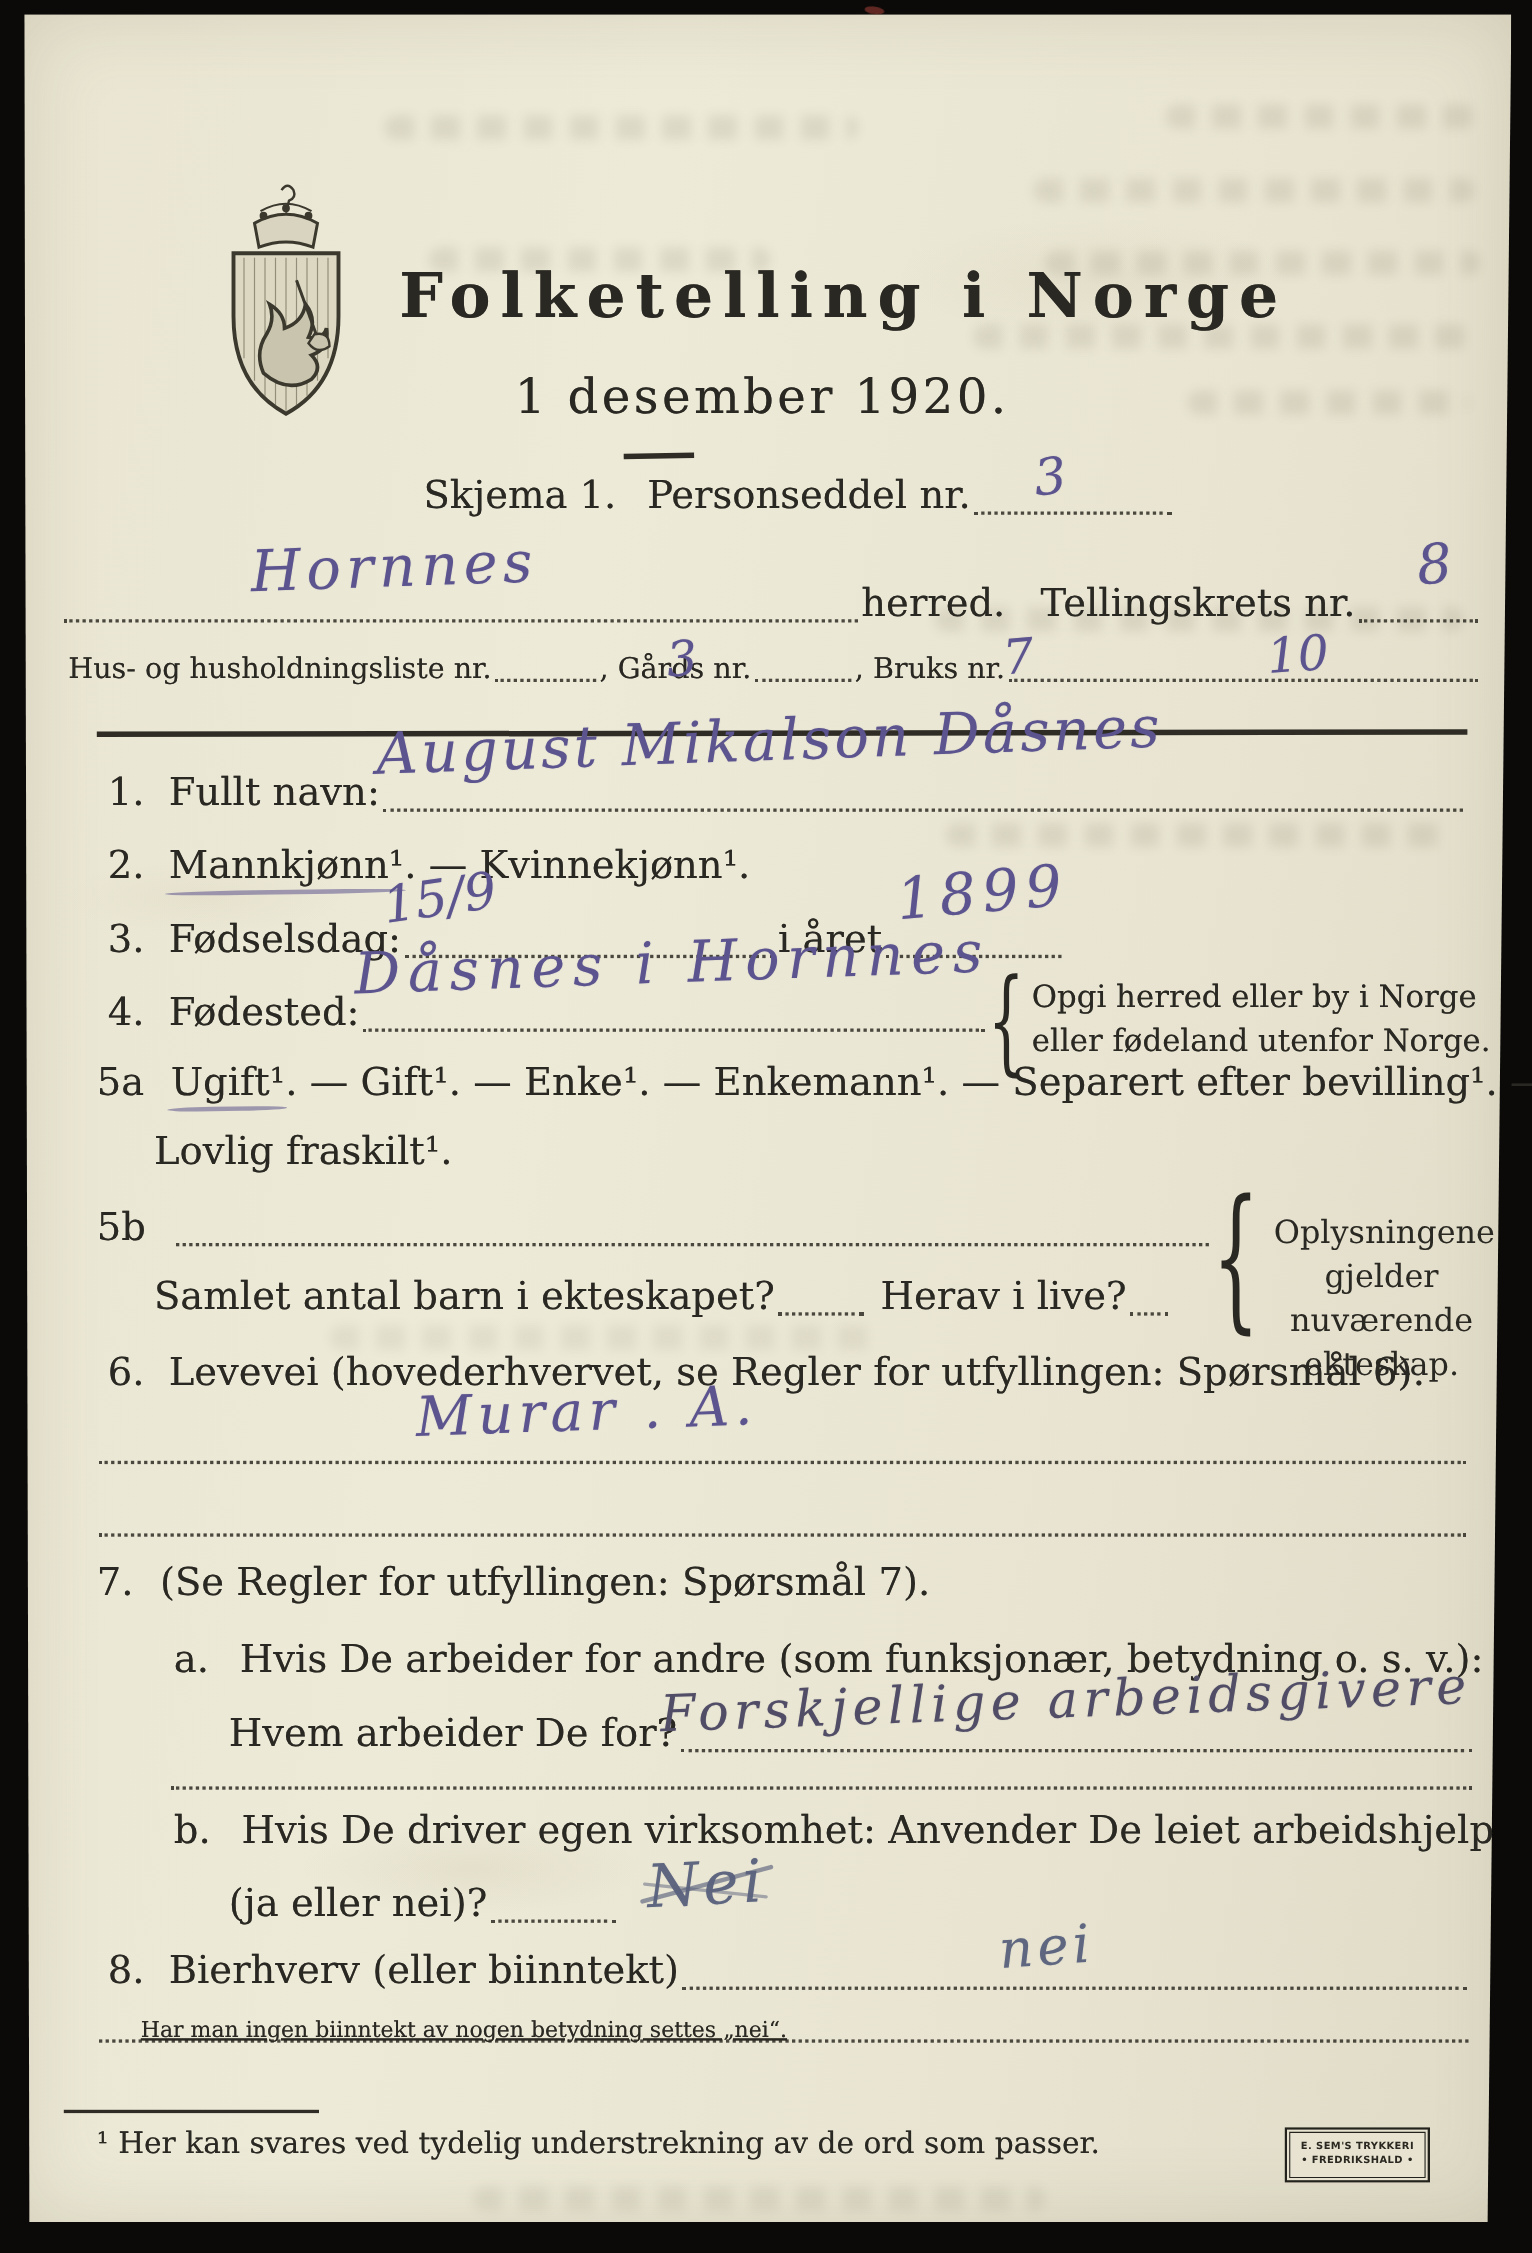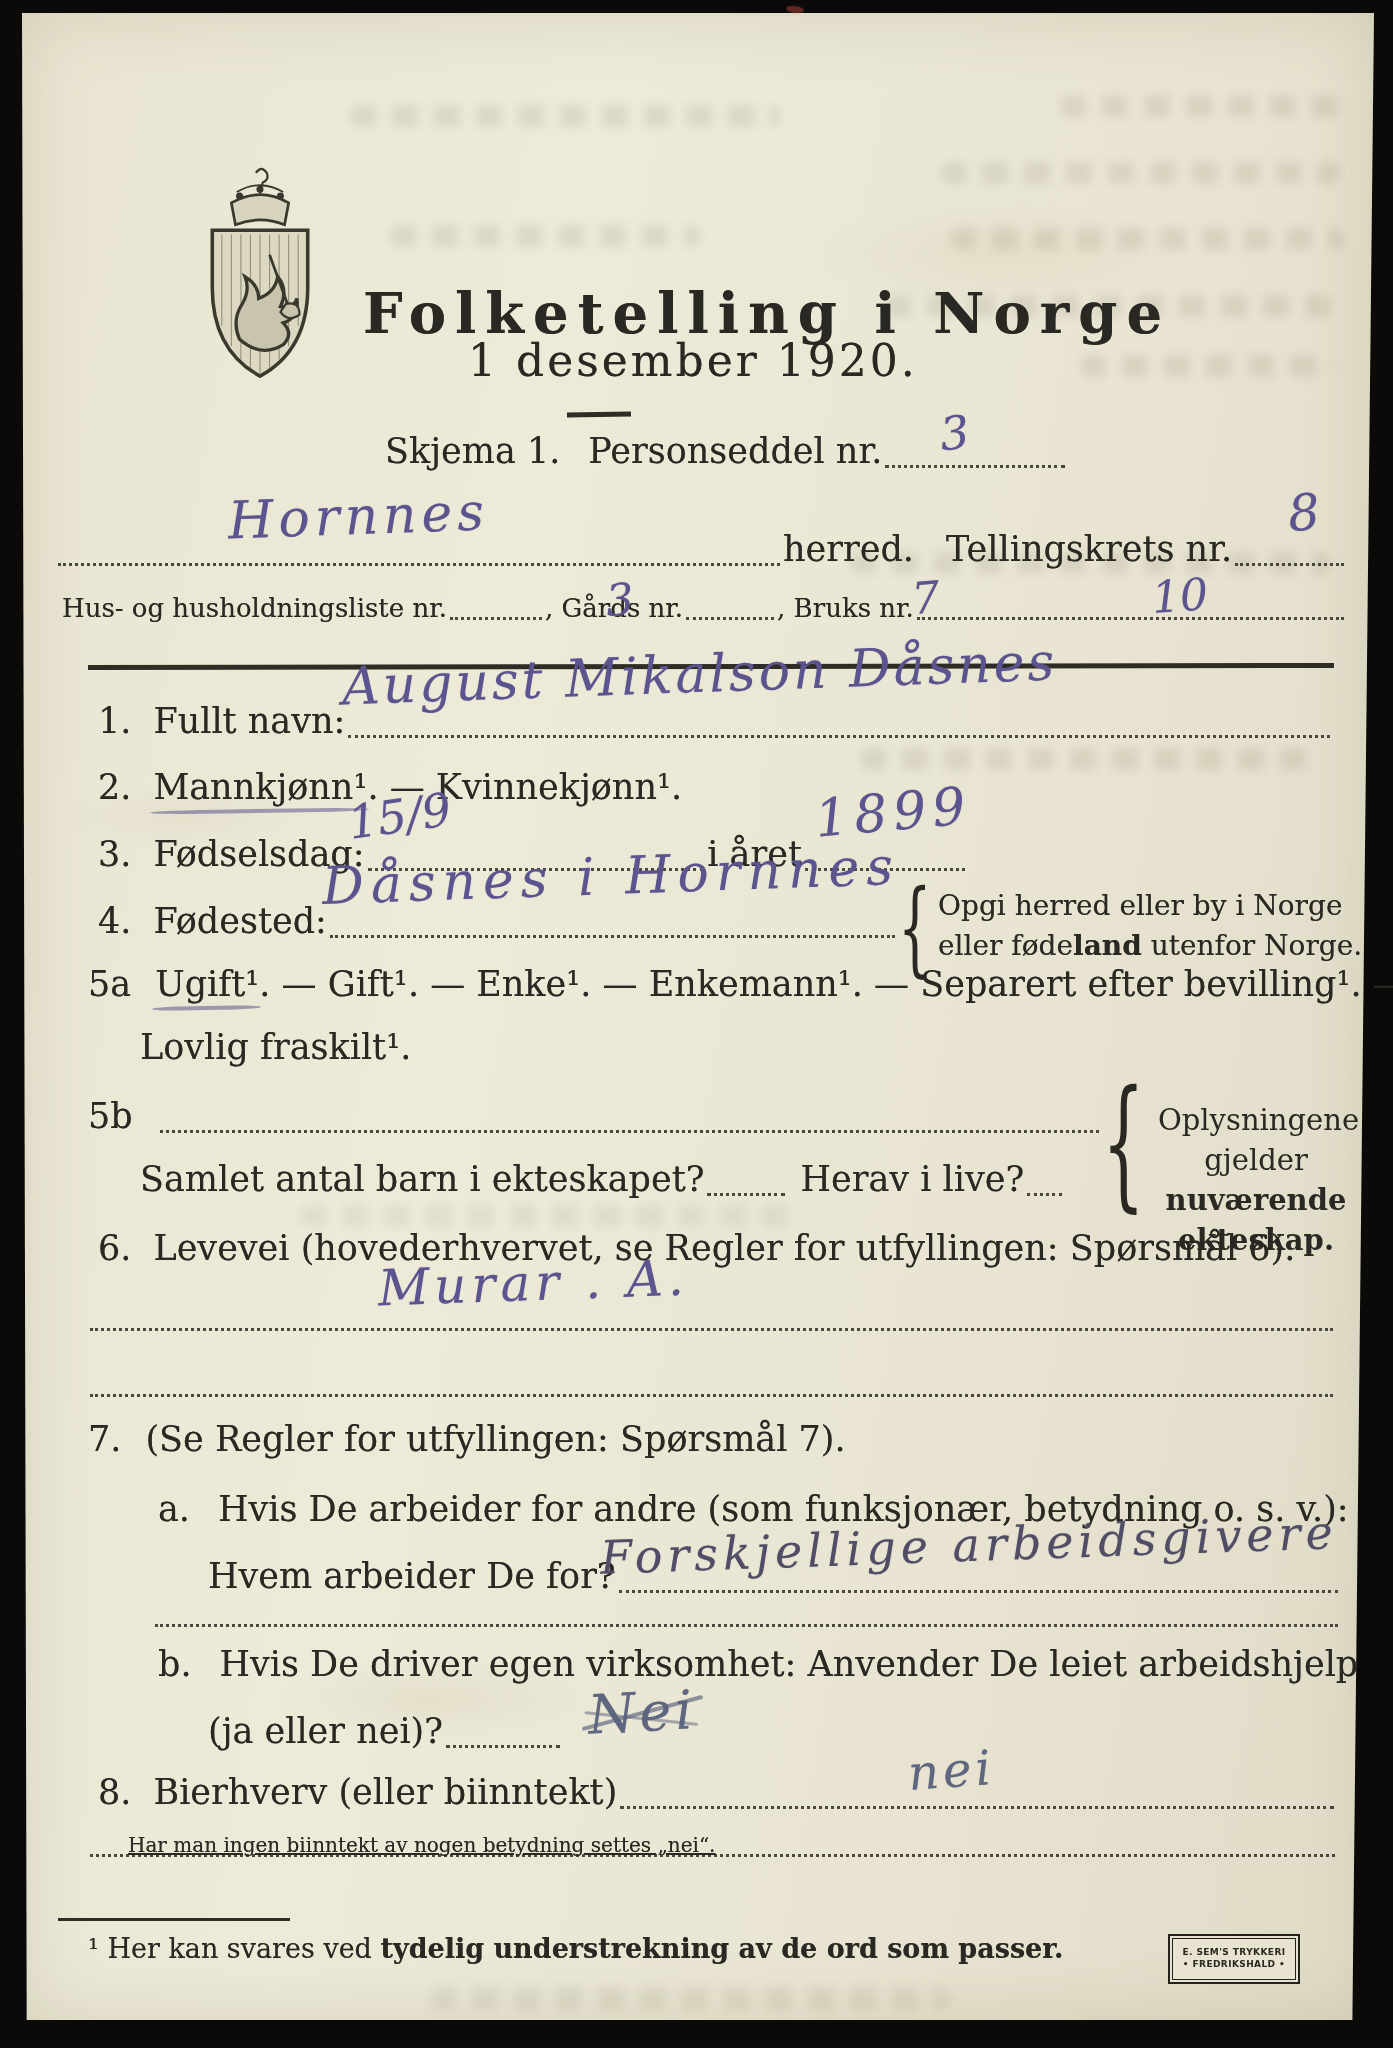--- a/index.html
+++ b/index.html
@@ -35,21 +35,21 @@
   .brace{position:absolute;font-family:"DejaVu Serif",serif;color:#2a2822;line-height:1;}
   .smudge{position:absolute;height:22px;border-radius:10px;opacity:.13;filter:blur(5px);
      background:repeating-linear-gradient(90deg,rgba(86,82,58,.85) 0 26px,transparent 26px 42px);}
   .redmark{position:absolute;left:786px;top:6px;width:18px;height:7px;border-radius:60% 40%;
      background:#a8423a;opacity:.55;transform:rotate(12deg);filter:blur(.6px);}
   .stamp{position:absolute;left:1168px;top:1934px;width:128px;height:46px;background:#e7e3d0;
      border:2px solid #23221c;box-shadow:inset 0 0 0 2px #e7e3d0,inset 0 0 0 3px #23221c;
      display:flex;flex-direction:column;align-items:center;justify-content:center;
      font-family:"DejaVu Sans","Liberation Sans",sans-serif;font-size:9px;font-weight:bold;
      color:#2a2820;letter-spacing:.4px;line-height:1.3;text-align:center;}
-  b{font-weight:bold;}
+  b{font-weight:normal;}
   .notecol{position:absolute;left:1158px;top:1100px;width:196px;text-align:center;
      font-family:"DejaVu Serif","Liberation Serif",serif;color:#2a2822;font-size:29px;line-height:1.38;}
   svg .ln{stroke:#3b382e;fill:none;}
 </style>
 </head>
 <body>
 
 <div class="paper"></div>
 
 <div class="smudge" style="left:350px;top:105px;width:430px;"></div>
@@ -86,21 +86,21 @@
       <line x1="76" y1="53" x2="76" y2="135"></line>
     <line x1="83" y1="53" x2="83" y2="120"></line>
   </g>
   <g class="ln" stroke-width="2.4">
     <path d="M40,130 q-6,-14 2,-26 q6,-10 2,-20 q10,6 10,16 q12,-4 14,-16 q8,10 2,22 q10,2 12,-6 q2,14 -10,18 q8,8 0,16 q-16,10 -32,-4 Z" fill="#c9c4ad"></path>
     <path d="M62,68 l16,44" stroke-width="2"></path>
     <path d="M74,104 q10,-2 10,8 q-8,6 -14,-2 Z" fill="#c9c4ad" stroke-width="1.6"></path>
   </g>
 </svg>
 
-<div class="t" style="left:363px;top:238px;font-size:56px;letter-spacing:9px;font-weight:600;margin-top:44px;">Folketelling i Norge</div>
+<div class="t" style="left:363px;top:238px;font-size:56px;letter-spacing:9px;font-weight:600;">Folketelling i Norge</div>
 <div class="t" style="left:468px;top:336px;font-size:44px;letter-spacing:3px;">1 desember 1920.</div>
 <div class="rule" style="left:567px;top:412px;width:64px;height:5px;transform:rotate(-1deg);"></div>
 
 <div class="row" style="left:385px;top:432px;font-size:35px;">
   <span style="margin-right:28px;">Skjema 1.</span>
   <span>Personseddel nr.</span>
   <span class="dotseg" style="width:180px;"></span>
 </div>
 <div class="hw" style="left:940px;top:410px;font-size:46px;transform:rotate(-6deg);">3</div>
 

